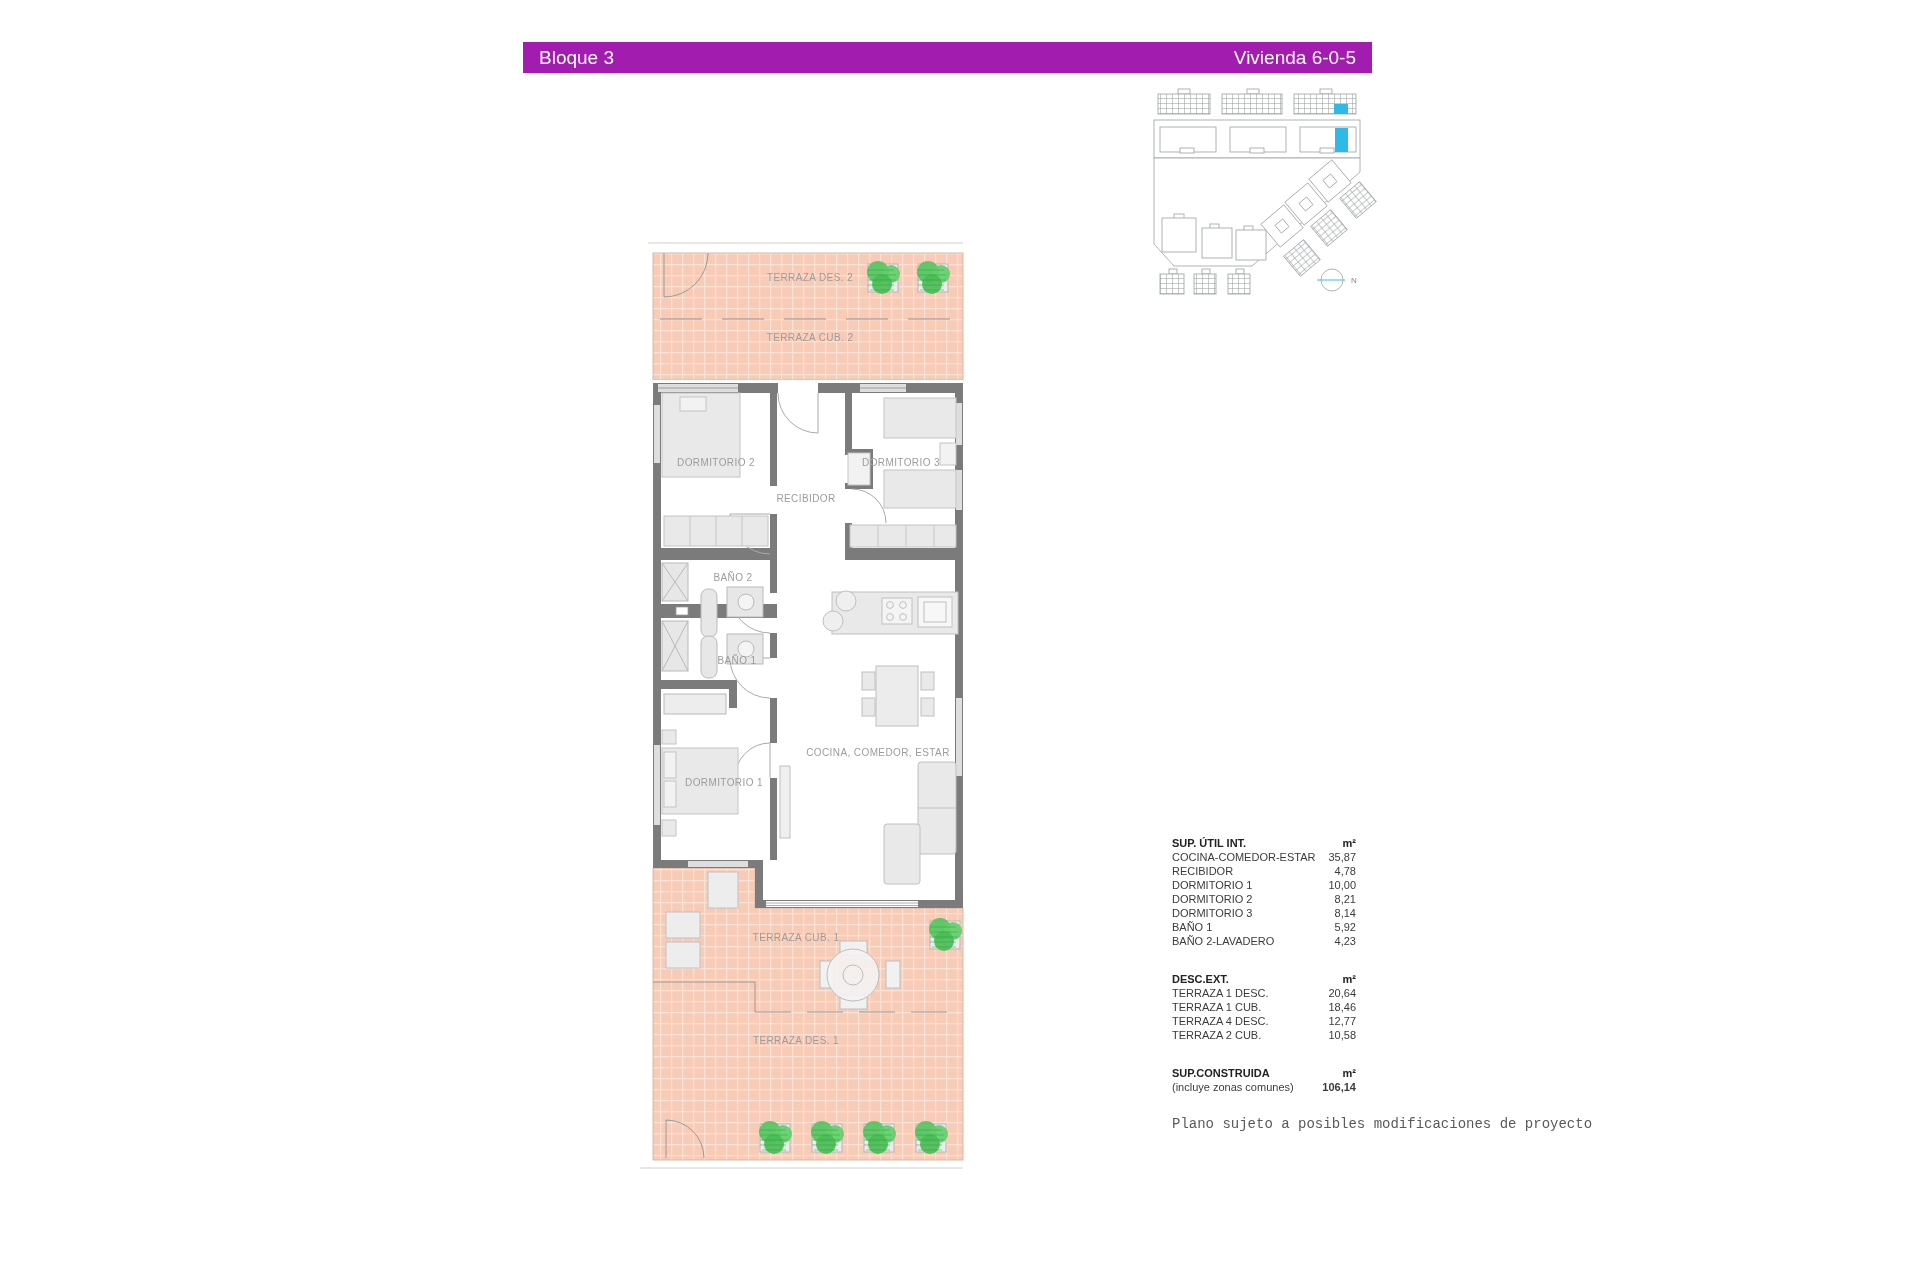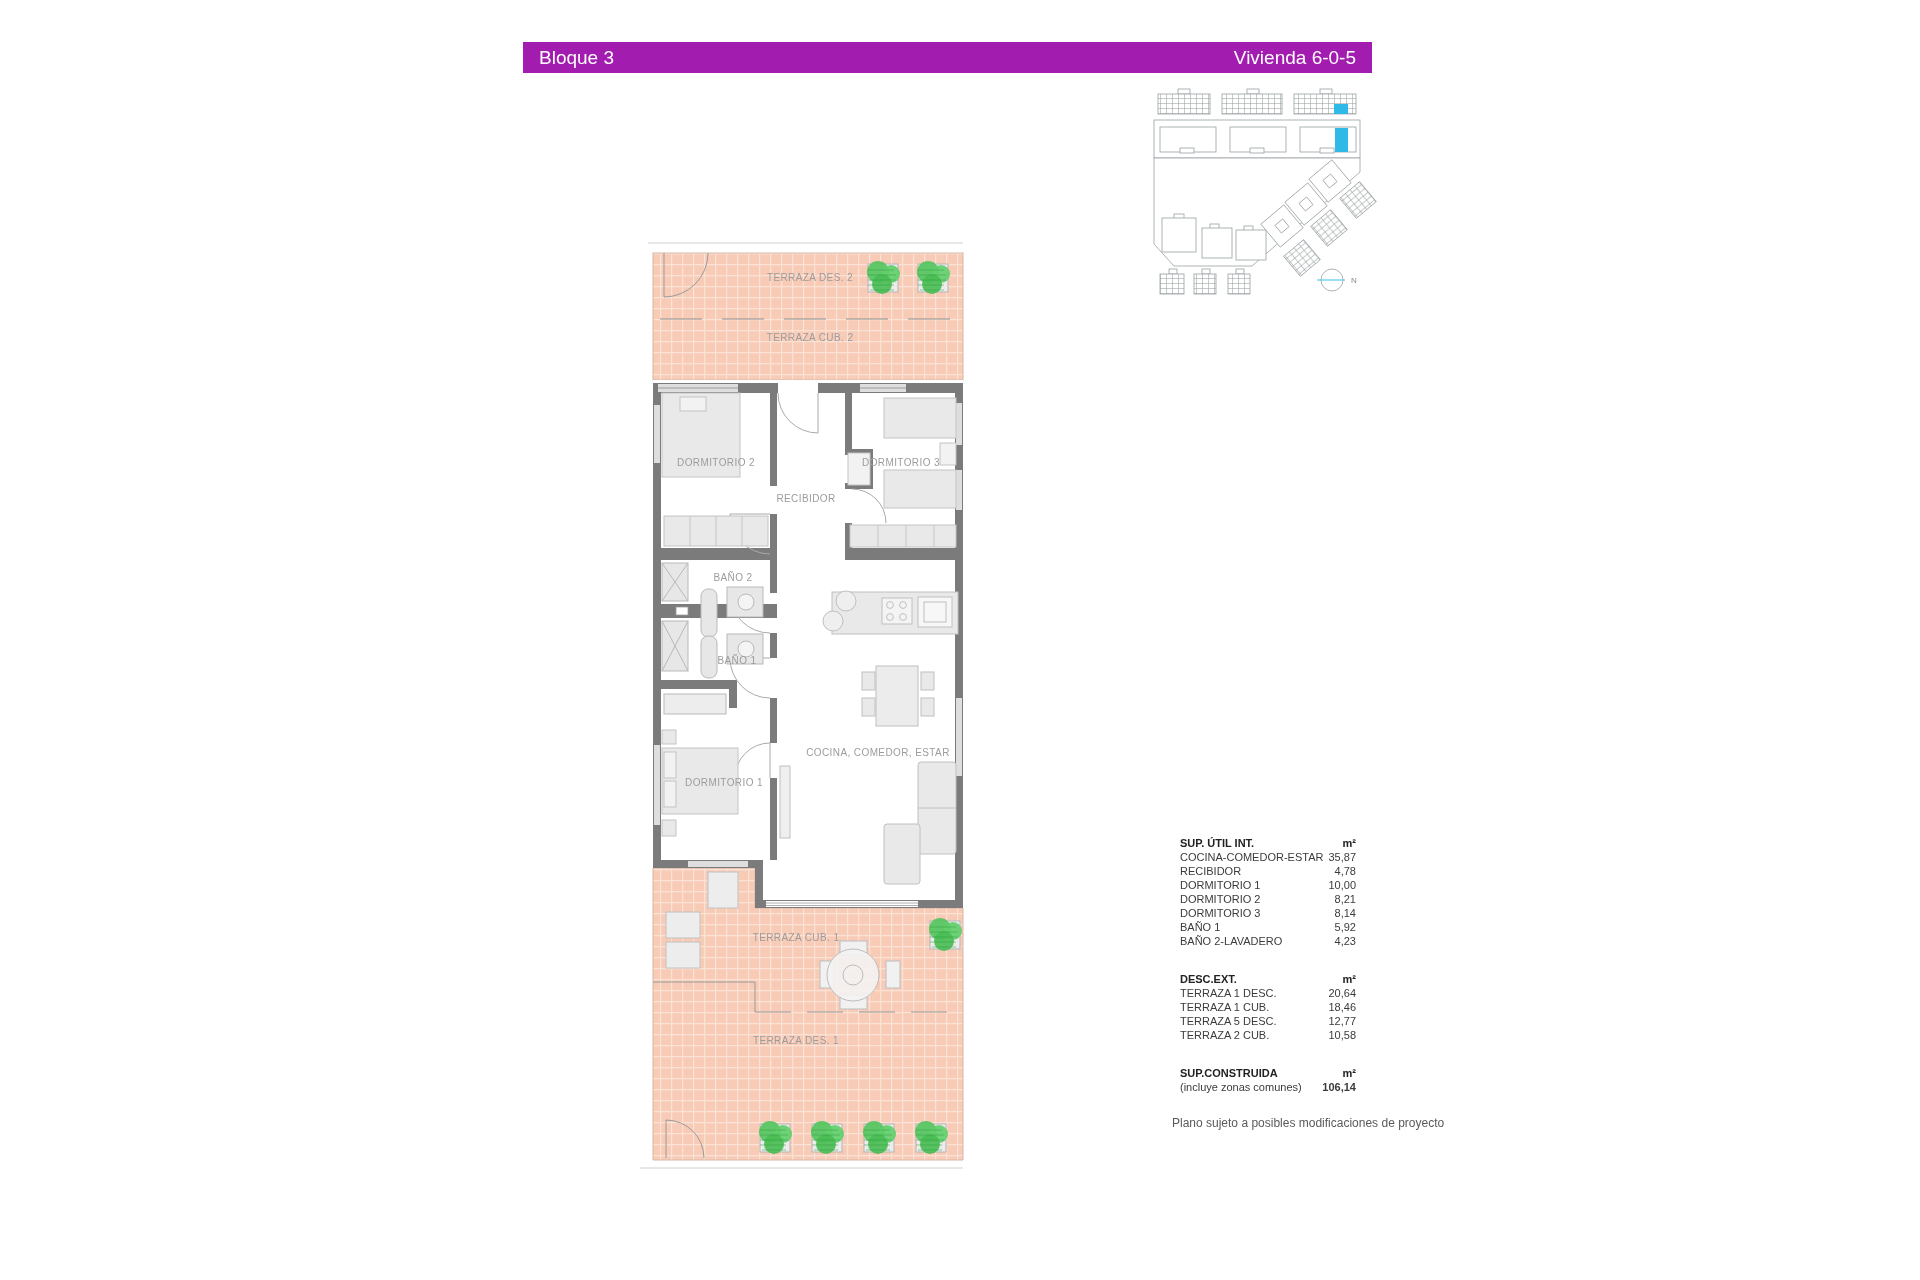--- a/index.html
+++ b/index.html
@@ -4,27 +4,27 @@
 <style>
   html,body{margin:0;padding:0;background:#ffffff;}
   #page{position:relative;width:1920px;height:1280px;background:#ffffff;overflow:hidden;
         font-family:"Liberation Sans",sans-serif;}
   
   .titlebar{position:absolute;left:523px;top:42px;width:849px;height:31px;
             display:flex;justify-content:space-between;align-items:center;
             padding:0 16px;box-sizing:border-box;color:#ffffff;font-size:19px;}
   
   .tables{position:absolute;left:1172px;top:836px;width:184px;color:#3b3b3b;font-size:11px;}
-  .trow{display:flex;justify-content:space-between;line-height:14px;white-space:nowrap;margin-left:8px;}
+  .trow{display:flex;justify-content:space-between;line-height:14px;white-space:nowrap;}
   .trow .lbl{text-align:left;}
   .trow .val{text-align:left;}
   .thead{font-weight:bold;color:#222;}
   .tgap1{height:24px;}
   .bold{font-weight:bold;}
-  .footnote{position:absolute;left:1172px;top:1116px;font-size:12px;color:#5a5a5a;white-space:nowrap;}
+  .footnote{position:absolute;left:1172px;top:1116px;font-size:14px;color:#5a5a5a;white-space:nowrap;font-family:Liberation Mono, monospace;}
   svg text{font-family:"Liberation Sans",sans-serif;}
   .roomlabel{font-size:10px;fill:#9c9c9c;letter-spacing:.4px;text-anchor:middle;}
 </style>
 </head>
 <body>
 
 <div id="page">
 
   <div class="titlebar" style="background:#a21caf">
     <span>Bloque 3</span>
@@ -328,21 +328,21 @@
     </div>
     <div class="trow">
         <span class="lbl">TERRAZA 1 DESC.</span>
         <span class="val">20,64</span>
       </div>
     <div class="trow">
         <span class="lbl">TERRAZA 1 CUB.</span>
         <span class="val">18,46</span>
       </div>
     <div class="trow">
-        <span class="lbl">TERRAZA 5 DESC.</span>
+        <span class="lbl">TERRAZA 4 DESC.</span>
         <span class="val">12,77</span>
       </div>
     <div class="trow">
         <span class="lbl">TERRAZA 2 CUB.</span>
         <span class="val">10,58</span>
       </div>
 
     <div class="tgap1"></div>
 
     <div class="trow thead">

